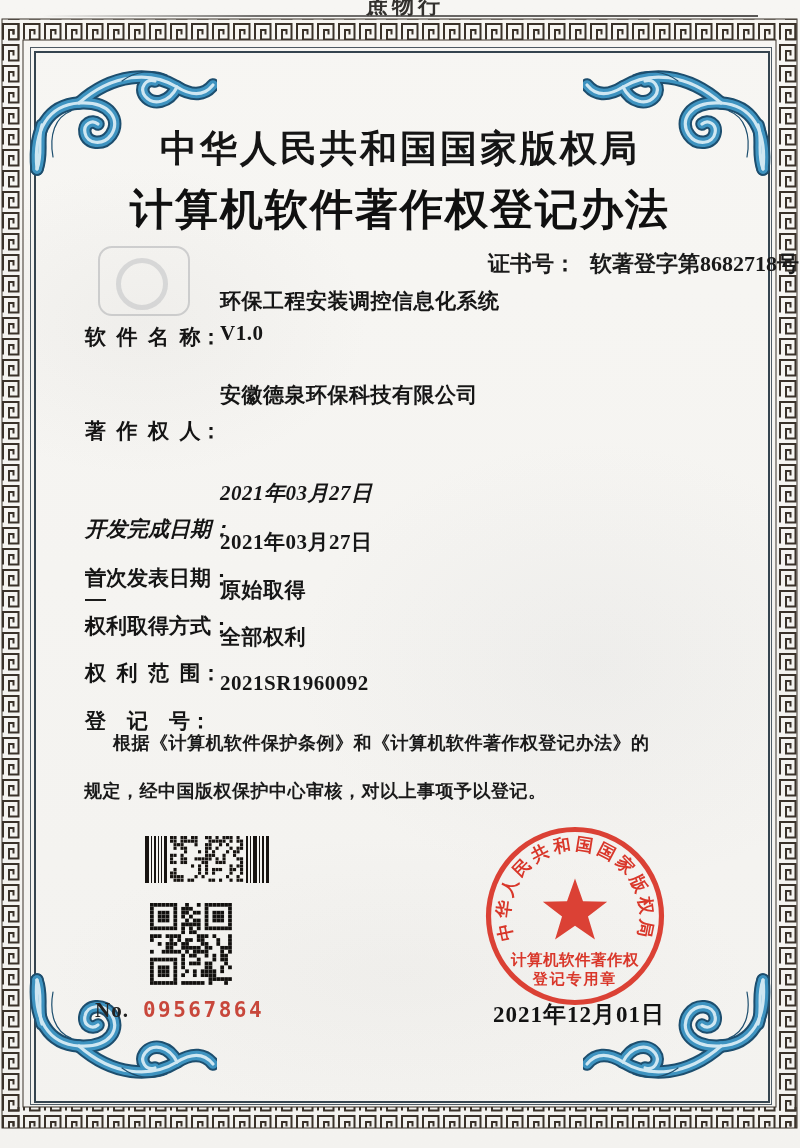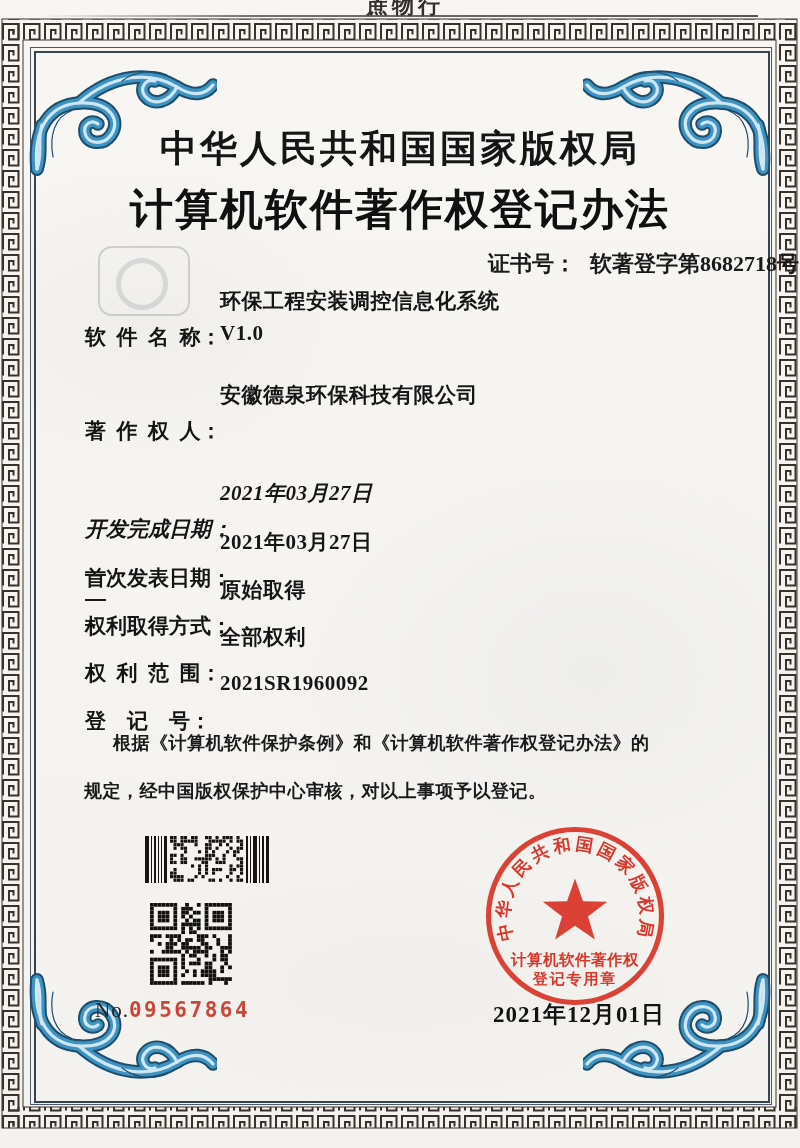--- a/index.html
+++ b/index.html
@@ -39,23 +39,23 @@
   .r0{top:287px;}.r0b{top:321px;}.r1{top:381px;}
   .r2{top:479px;font-style:italic;}.r3{top:528px;text-decoration:underline;}.r4{top:576px;}.r5{top:623px;}.r6{top:671px;}
   
   .para{font-size:18px;font-weight:600;color:#1a1a1a;letter-spacing:.5px;white-space:pre;}
   .p1{left:113px;top:731px;}
   .p2{left:84px;top:779px;}
   
   .barcode{left:145px;top:836px;}
   .qrcode{left:150px;top:903px;}
   .no-line{left:95px;top:998px;font-size:21px;}
-  .no-label{color:#222;font-weight:400;letter-spacing:1px;}
+  .no-label{color:#222;font-weight:700;letter-spacing:1px;}
   .no-value{color:#c8473b;font-family:"DejaVu Sans Mono","Liberation Mono",monospace;
-    font-weight:700;letter-spacing:2.5px;font-size:21px;}
+    font-weight:700;letter-spacing:2.5px;margin-left:14px;font-size:21px;}
   
   .seal{left:481px;top:822px;}
   .seal-date{left:493px;top:999px;font-size:23px;font-weight:700;letter-spacing:1px;color:#131313;}
 </style>
 </head>
 <body>
 
 <div class="page">
 
   <div class="abs cut-text">蔗物行</div>

